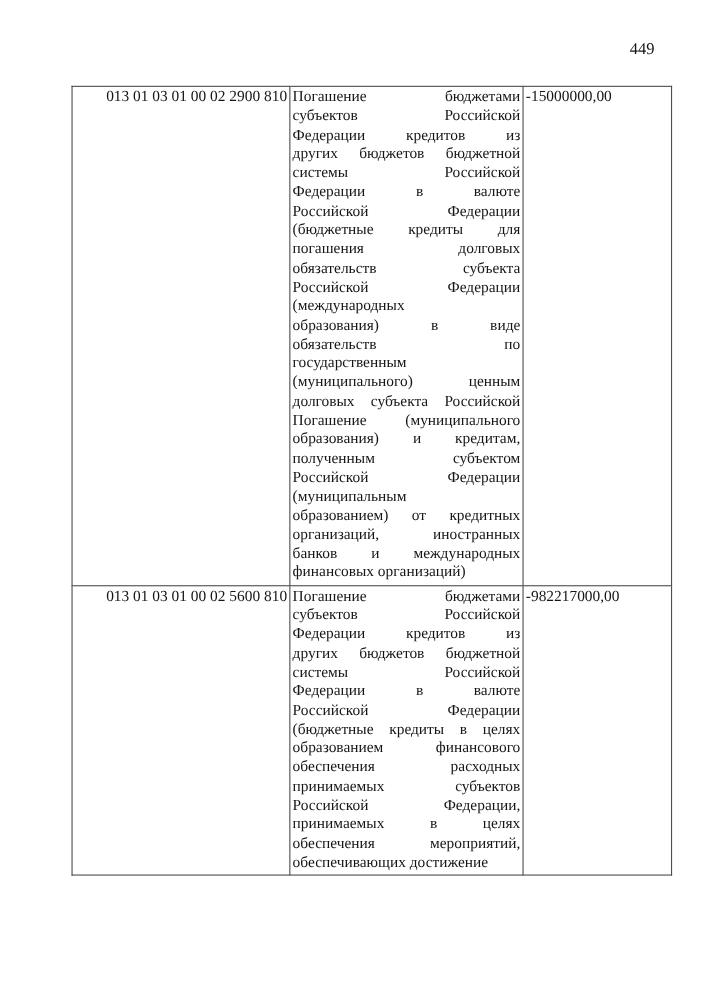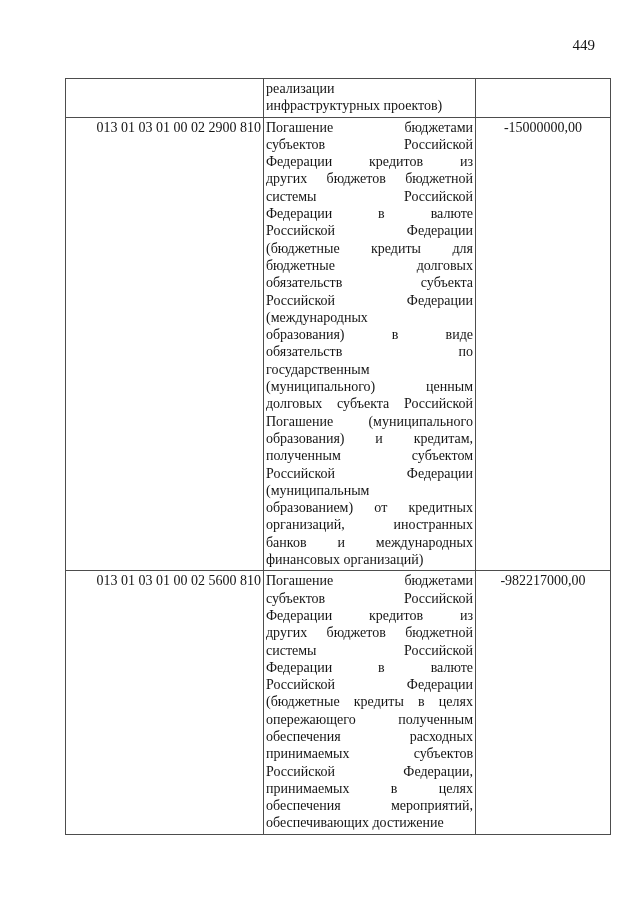--- a/index.html
+++ b/index.html
@@ -44,58 +44,49 @@
     width: 193px;
     text-align: right;
     white-space: nowrap;
   }
   td.desc-cell {
     width: 207px;
     padding: 1px 5px 2px;
   }
   td.amount-cell {
     width: 130px;
-    text-align: center;
   }
   .jline {
     text-align: justify;
     text-align-last: justify;
   }
   .jline.last {
     text-align-last: left;
   }
 </style>
 </head>
 <body>
 
 <div class="page">
   <div class="page-number">449</div>
 
   <table class="budget">
     <tbody>
         <tr>
-          <td class="code-cell"></td>
-          <td class="desc-cell">
-            <div class="jline">реализации</div>
-            <div class="jline last">инфраструктурных проектов)</div>
-          </td>
-          <td class="amount-cell"></td>
-        </tr>
-        <tr>
           <td class="code-cell">013 01 03 01 00 02 2900 810</td>
           <td class="desc-cell">
             <div class="jline">Погашение бюджетами</div>
             <div class="jline">субъектов Российской</div>
             <div class="jline">Федерации кредитов из</div>
             <div class="jline">других бюджетов бюджетной</div>
             <div class="jline">системы Российской</div>
             <div class="jline">Федерации в валюте</div>
             <div class="jline">Российской Федерации</div>
             <div class="jline">(бюджетные кредиты для</div>
-            <div class="jline">бюджетные долговых</div>
+            <div class="jline">погашения долговых</div>
             <div class="jline">обязательств субъекта</div>
             <div class="jline">Российской Федерации</div>
             <div class="jline">(международных</div>
             <div class="jline">образования) в виде</div>
             <div class="jline">обязательств по</div>
             <div class="jline">государственным</div>
             <div class="jline">(муниципального) ценным</div>
             <div class="jline">долговых субъекта Российской</div>
             <div class="jline">Погашение (муниципального</div>
             <div class="jline">образования) и кредитам,</div>
@@ -113,21 +104,21 @@
           <td class="code-cell">013 01 03 01 00 02 5600 810</td>
           <td class="desc-cell">
             <div class="jline">Погашение бюджетами</div>
             <div class="jline">субъектов Российской</div>
             <div class="jline">Федерации кредитов из</div>
             <div class="jline">других бюджетов бюджетной</div>
             <div class="jline">системы Российской</div>
             <div class="jline">Федерации в валюте</div>
             <div class="jline">Российской Федерации</div>
             <div class="jline">(бюджетные кредиты в целях</div>
-            <div class="jline">опережающего полученным</div>
+            <div class="jline">образованием финансового</div>
             <div class="jline">обеспечения расходных</div>
             <div class="jline">принимаемых субъектов</div>
             <div class="jline">Российской Федерации,</div>
             <div class="jline">принимаемых в целях</div>
             <div class="jline">обеспечения мероприятий,</div>
             <div class="jline last">обеспечивающих достижение</div>
           </td>
           <td class="amount-cell">-982217000,00</td>
         </tr>
       </tbody>

